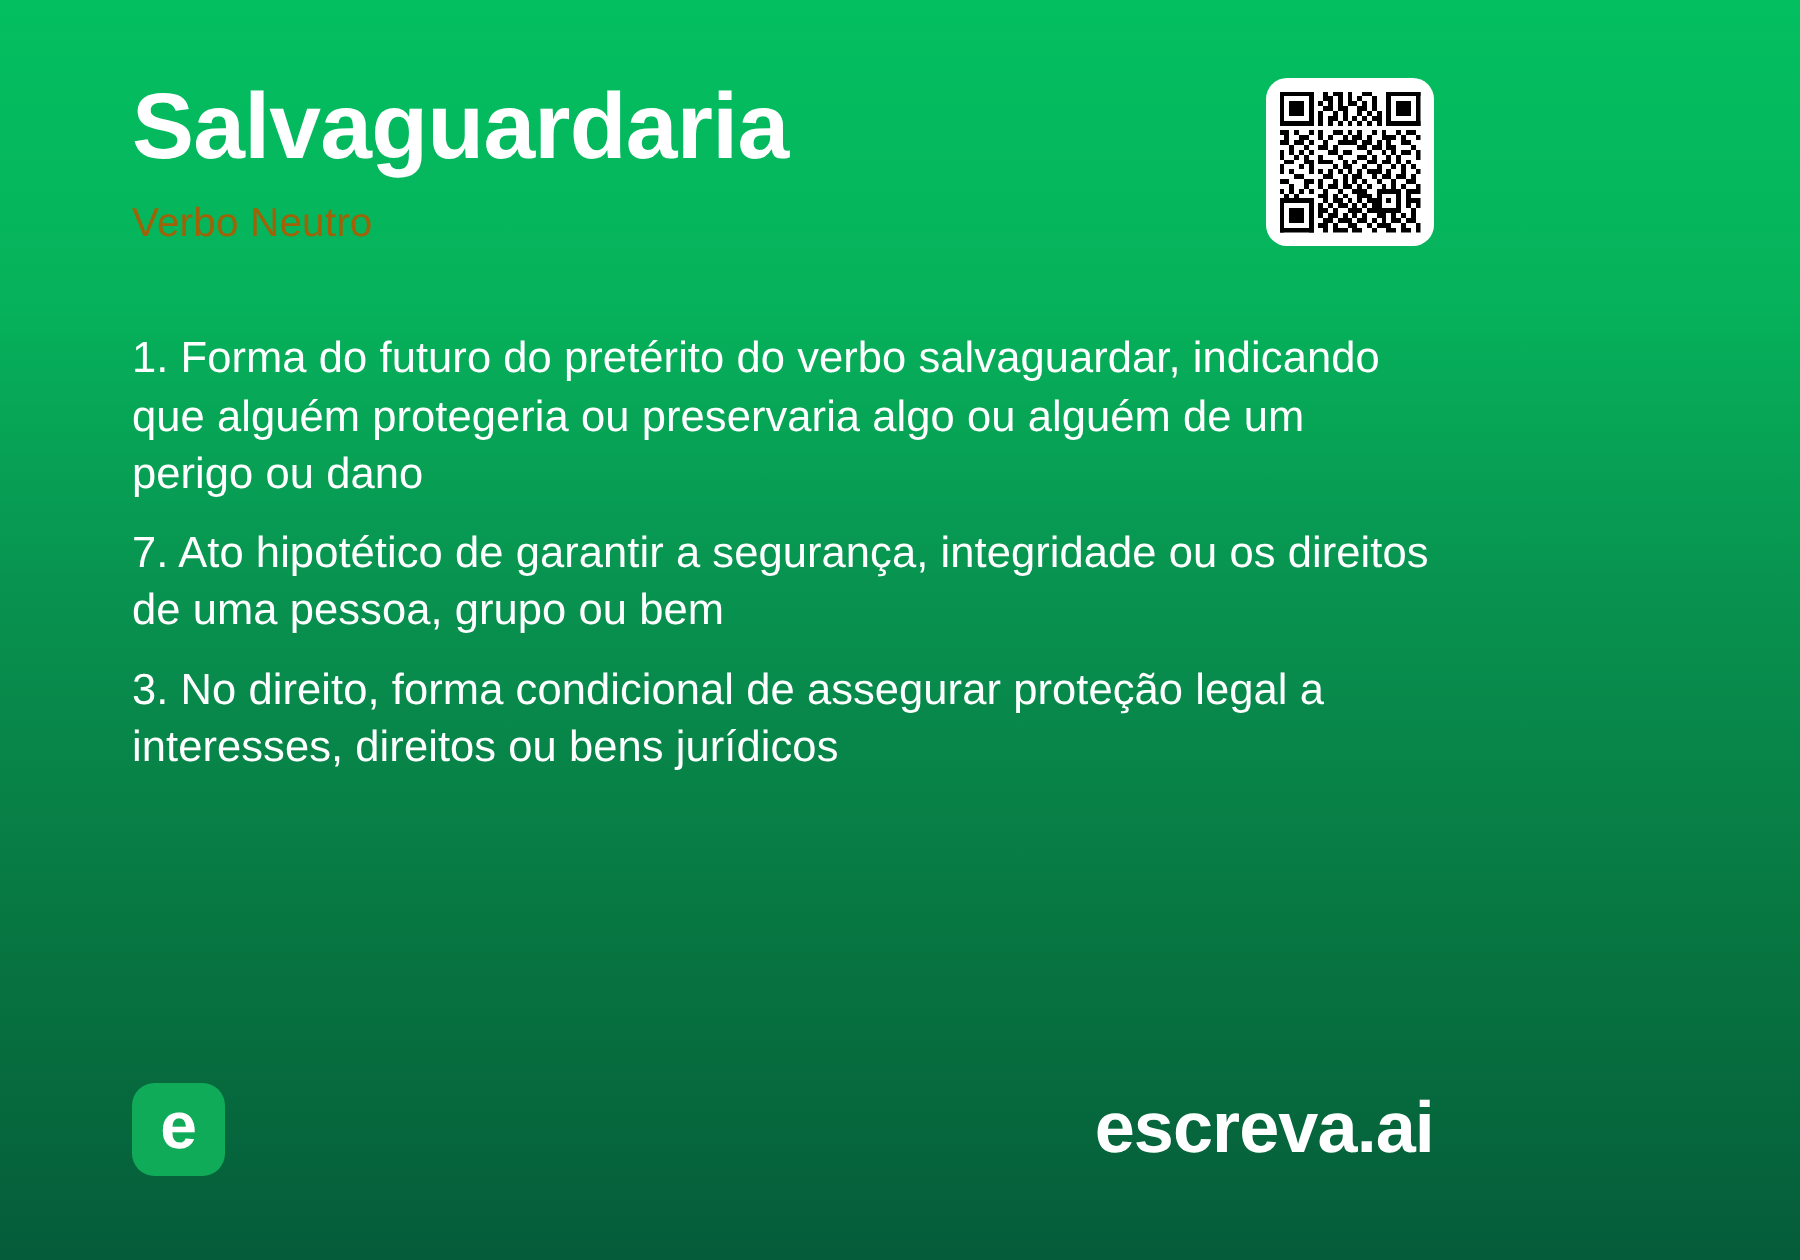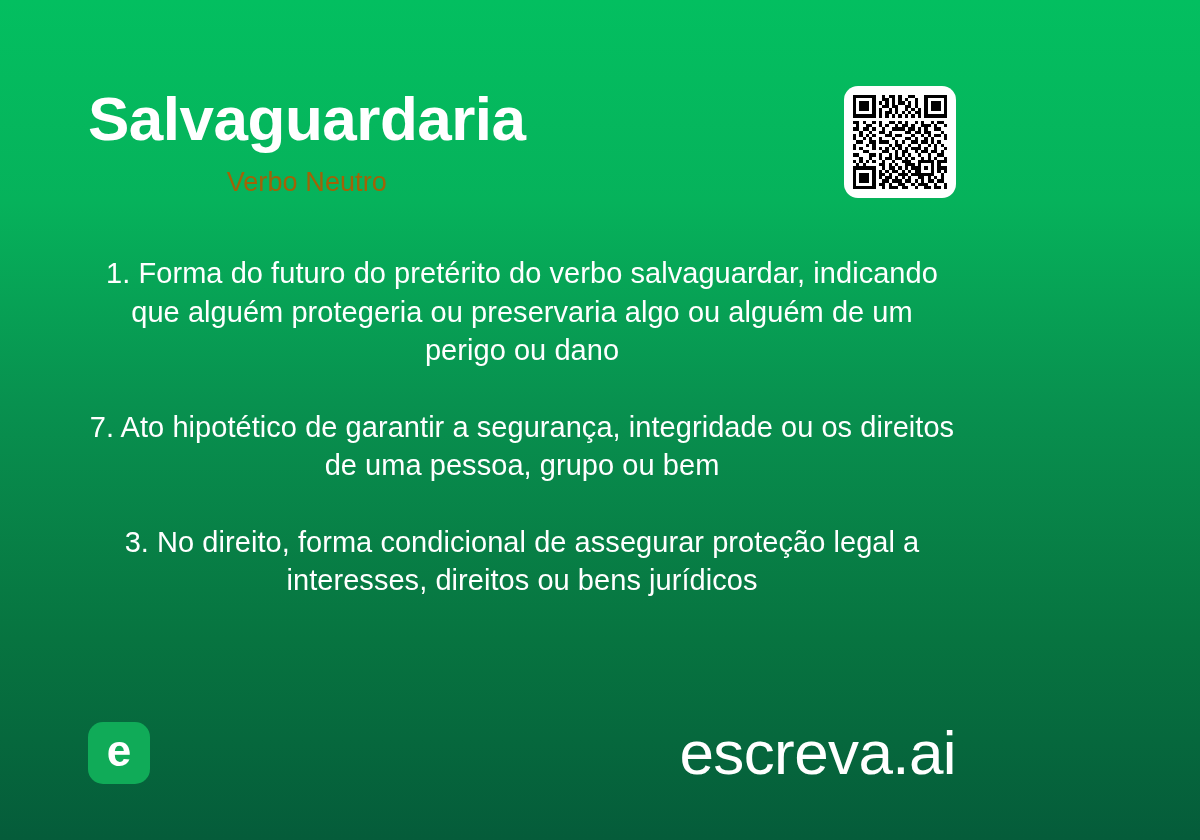--- a/index.html
+++ b/index.html
@@ -20,24 +20,23 @@
         #077440 76%,
         #055c3a 100%);
     color: #ffffff;
     -webkit-font-smoothing: antialiased;
   }
 
   .card {
     position: relative;
     width: 1044px;
     height: 840px;
-    padding: 86px 88px 56px 88px;
+    padding: 52px 88px 56px 88px;
     display: flex;
     flex-direction: column;
-    text-align: center;
   }
 
   
   .header {
     display: flex;
     align-items: flex-start;
     justify-content: space-between;
   }
 
   .headings { padding-top: 2px; }
@@ -68,21 +67,21 @@
     padding: 9px;
     flex: 0 0 auto;
   }
   .qr-card svg { display: block; width: 100%; height: 100%; }
 
   
   .definitions {
     margin-top: 56px;
     display: flex;
     flex-direction: column;
-    gap: 38px;
+    gap: 14px;
     max-width: 1024px;
   }
 
   .definition {
     font-size: 29px;
     font-weight: 400;
     line-height: 1.33;
     letter-spacing: 0.05px;
     color: #ffffff;
   }
@@ -107,22 +106,22 @@
 
   .brand-logo-letter {
     font-size: 44px;
     font-weight: 700;
     line-height: 1;
     color: #ffffff;
     transform: translateY(-2px);
   }
 
   .brand-wordmark {
-    font-size: 62px;
-    font-weight: 400;
+    font-size: 48px;
+    font-weight: 700;
     letter-spacing: -0.6px;
     line-height: 1;
     color: #ffffff;
   }
 </style>
 </head>
 <body>
 
 <div class="card">
 

